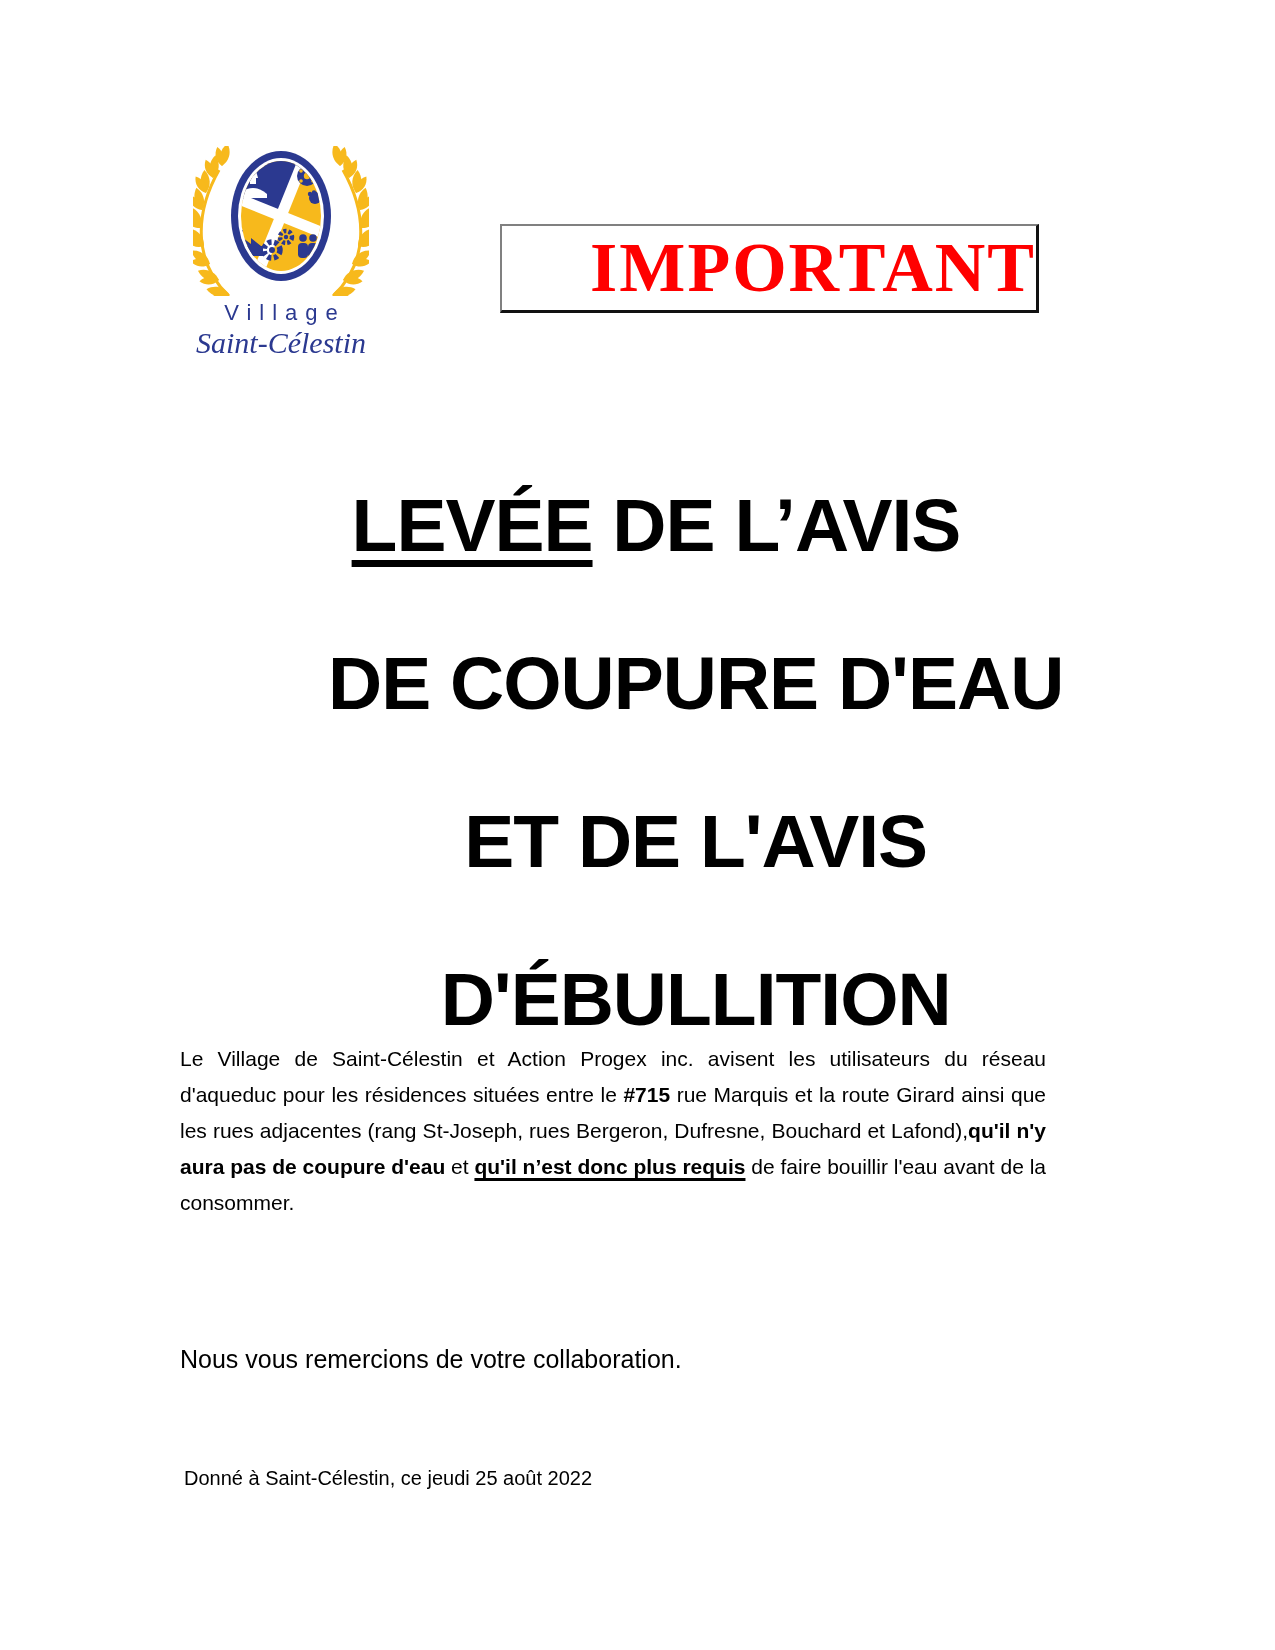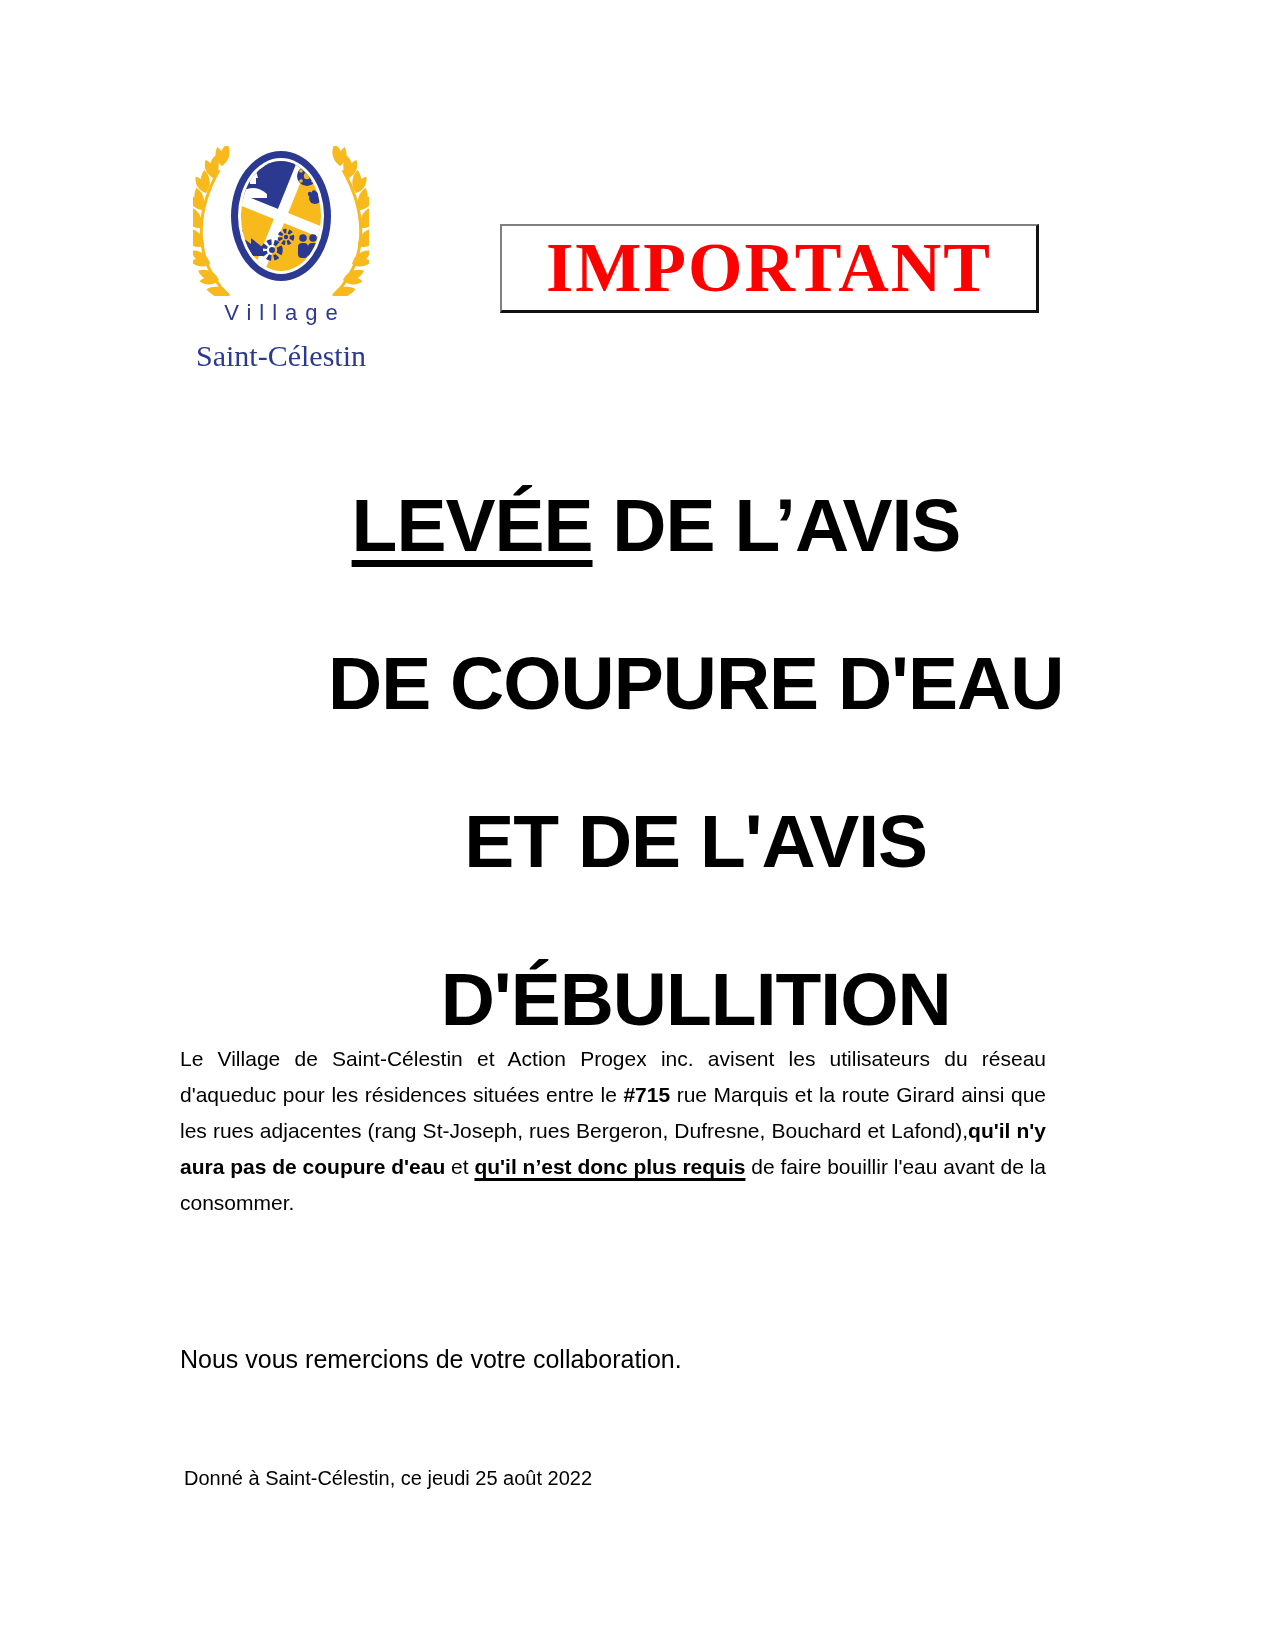--- a/index.html
+++ b/index.html
@@ -11,28 +11,28 @@
   }
 
   
   .logo{position:absolute;left:193px;top:146px;width:176px;text-align:center;}
   .logo svg{display:block;}
   .logo-village{
     font-size:22px;letter-spacing:8px;padding-left:8px;color:#2B3990;
     margin-top:4px;white-space:nowrap;
   }
   .logo-name{
-    font-family:"Liberation Serif",serif;
-    font-size:30px;color:#2B3990;margin-top:13px;white-space:nowrap;
+    font-family:"Liberation Serif",serif;font-style:italic;
+    font-size:30px;color:#2B3990;margin-top:0;white-space:nowrap;
   }
 
   
   .banner{
     position:absolute;left:500px;top:224px;width:534px;height:84px;
-    display:flex;align-items:center;justify-content:center;
+    display:flex;align-items:center;justify-content:flex-end;
     background:#fff;
     border-top:2px solid #808080;border-left:2px solid #808080;
     border-bottom:3px solid #111;border-right:3px solid #111;
   }
   .banner-text{
     font-family:"Liberation Serif",serif;font-weight:bold;
     font-size:70px;color:#FF0000;letter-spacing:2px;line-height:1;
   }
 
   

